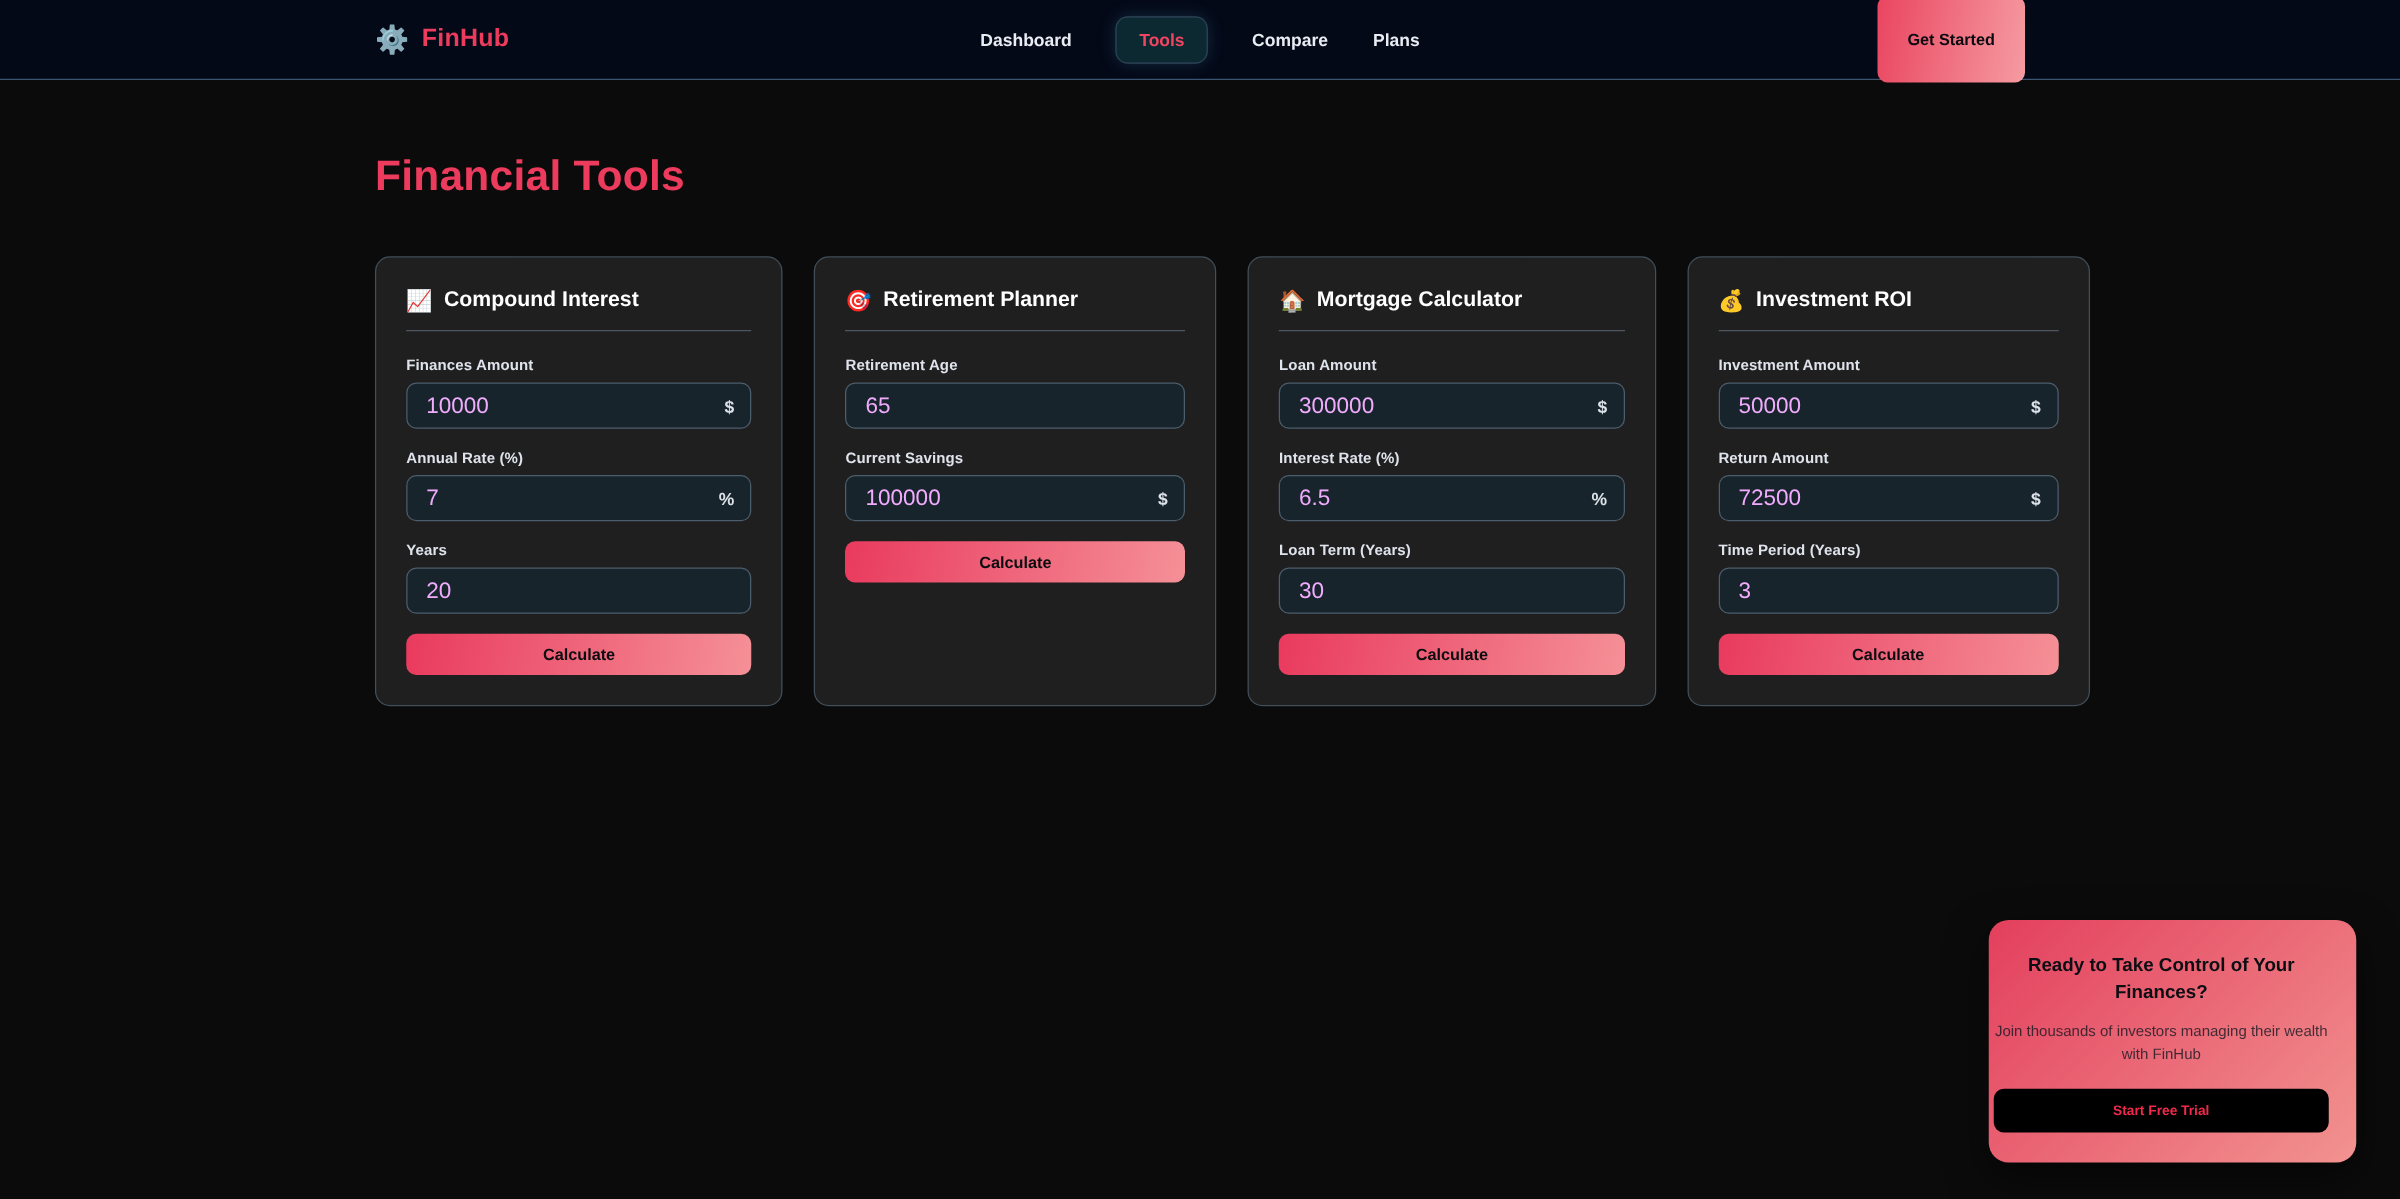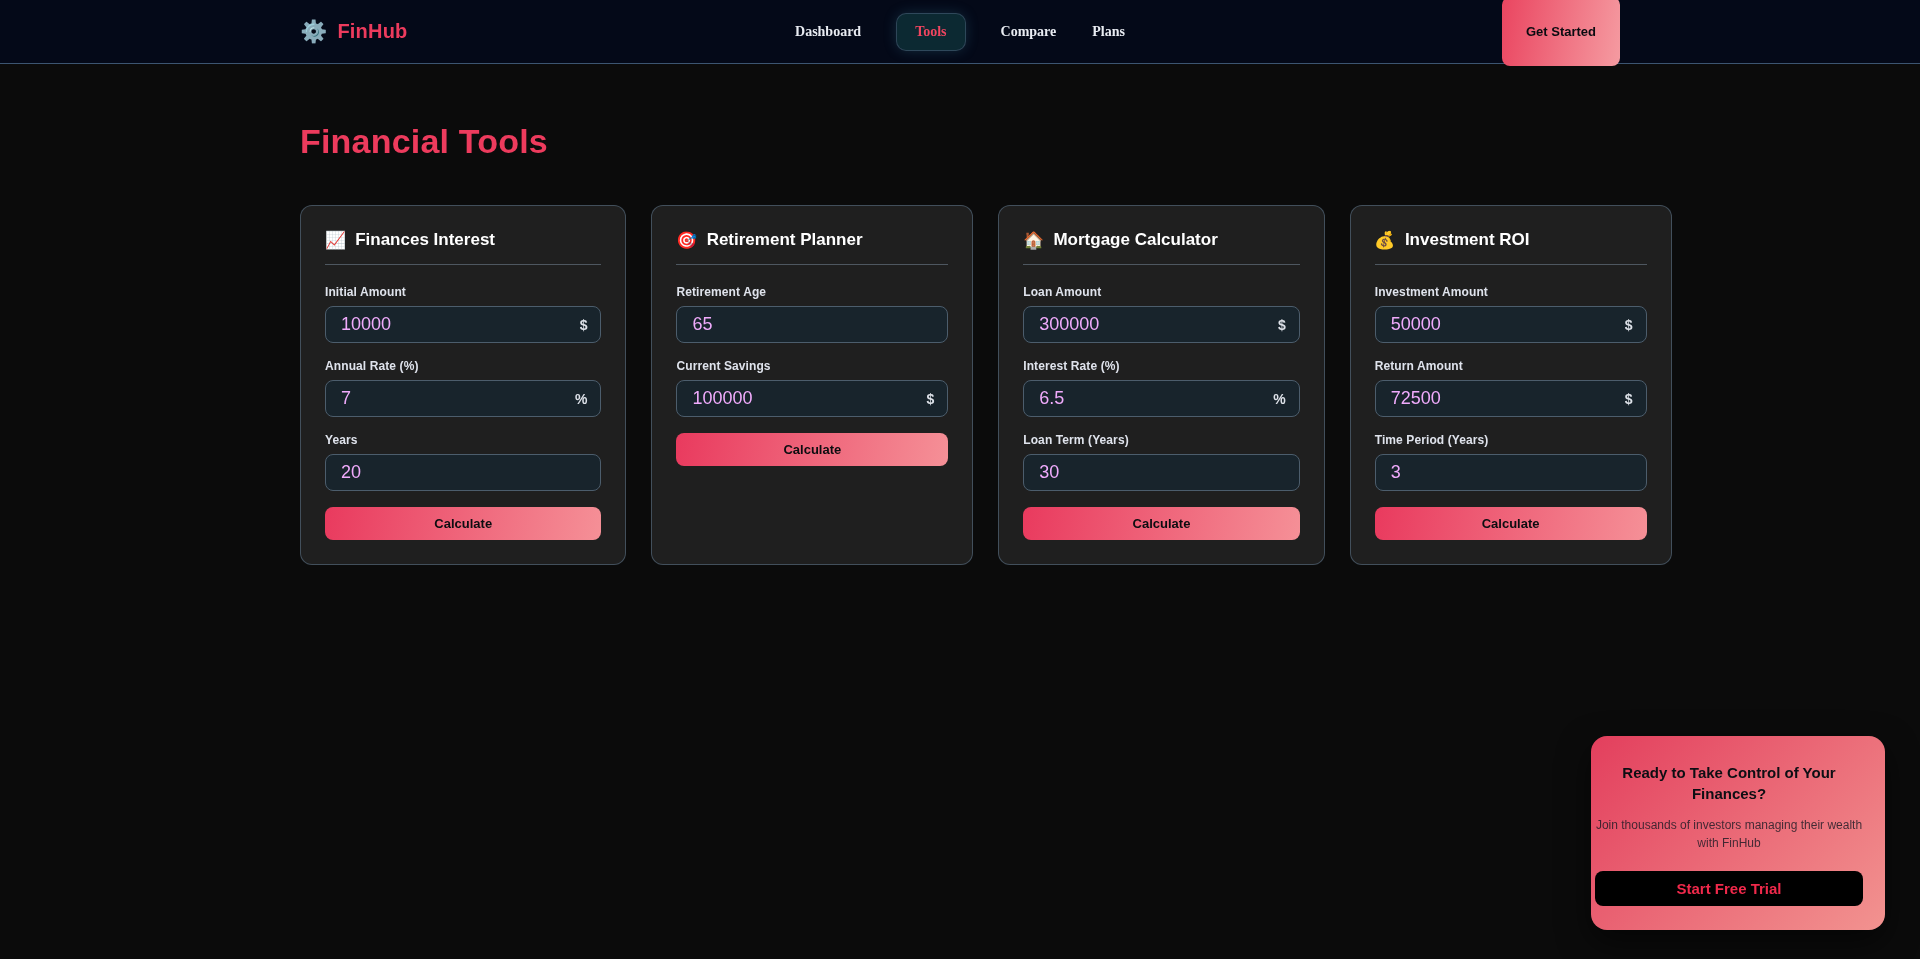--- a/index.html
+++ b/index.html
@@ -24,21 +24,21 @@
   }
   .brand { display: flex; align-items: center; gap: 10px; }
   .brand-icon { font-size: 22px; line-height: 1; filter: grayscale(20%); }
   .brand-name { color: #ed3b5d; font-size: 20px; font-weight: bold; letter-spacing: .2px; }
   .nav {
     position: absolute; left: 50%; top: 50%; transform: translate(-50%, -50%);
     display: flex; align-items: center; gap: 36px;
   }
   .nav-link {
     color: #e9ecf2; font-size: 14px; font-weight: bold; cursor: pointer;
-    background: none; border: none; font-family: Liberation Serif, serif; padding: 0;
+    background: none; border: none; font-family: Liberation Sans, sans-serif; padding: 0;
   }
   .nav-link.active {
     color: #f04560;
     background: #0c2932;
     padding: 10px 18px; border-radius: 9px;
     box-shadow: 0 0 0 1px rgba(145, 195, 215, 0.28), 0 0 14px rgba(70, 160, 195, 0.25);
   }
   .get-started-btn {
     background: linear-gradient(100deg, #ea4560, #f59ba1);
     color: #0a0b10; font-size: 13px; font-weight: bold;
@@ -96,21 +96,21 @@
     position: fixed; right: 35px; bottom: 29px; width: 294px;
     background: linear-gradient(135deg, #e33f5d, #f29390);
     border-radius: 16px; padding: 26px 22px 24px 4px;
     text-align: center;
     box-shadow: 0 12px 32px rgba(0,0,0,0.55);
   }
   .cta-title { color: #0d0e13; font-size: 15px; font-weight: bold; line-height: 1.45; }
   .cta-sub { color: rgba(22, 24, 34, 0.8); font-size: 12px; line-height: 1.5; margin-top: 11px; }
   .cta-btn {
     width: 100%; height: 35px; margin-top: 19px;
-    background: #000000; color: #f0294b; font-size: 15px; font-weight: bold;
+    background: #000000; color: #f0294b; font-size: 11px; font-weight: bold;
     border: none; border-radius: 8px; font-family: inherit; cursor: pointer;
   }
 </style>
 </head>
 <body>
 
 <header class="header">
   <div class="header-inner">
     <div class="brand">
       <span class="brand-icon">⚙️</span>
@@ -127,24 +127,24 @@
 </header>
 
 <main class="main">
   <h1 class="page-title">Financial Tools</h1>
 
   <div class="grid">
 
     <section class="card">
       <div class="card-title">
         <span class="emoji">📈</span>
-        <span>Finances Interest</span>
-      </div>
-      <div class="field">
-        <label class="field-label">Initial Amount</label>
+        <span>Compound Interest</span>
+      </div>
+      <div class="field">
+        <label class="field-label">Finances Amount</label>
         <div class="input-wrap">
           <input class="field-input" value="10000" style="">
           <span class="suffix">$</span>
         </div>
       </div>
       <div class="field">
         <label class="field-label">Annual Rate (%)</label>
         <div class="input-wrap">
           <input class="field-input" value="7" style="">
           <span class="suffix">%</span>

